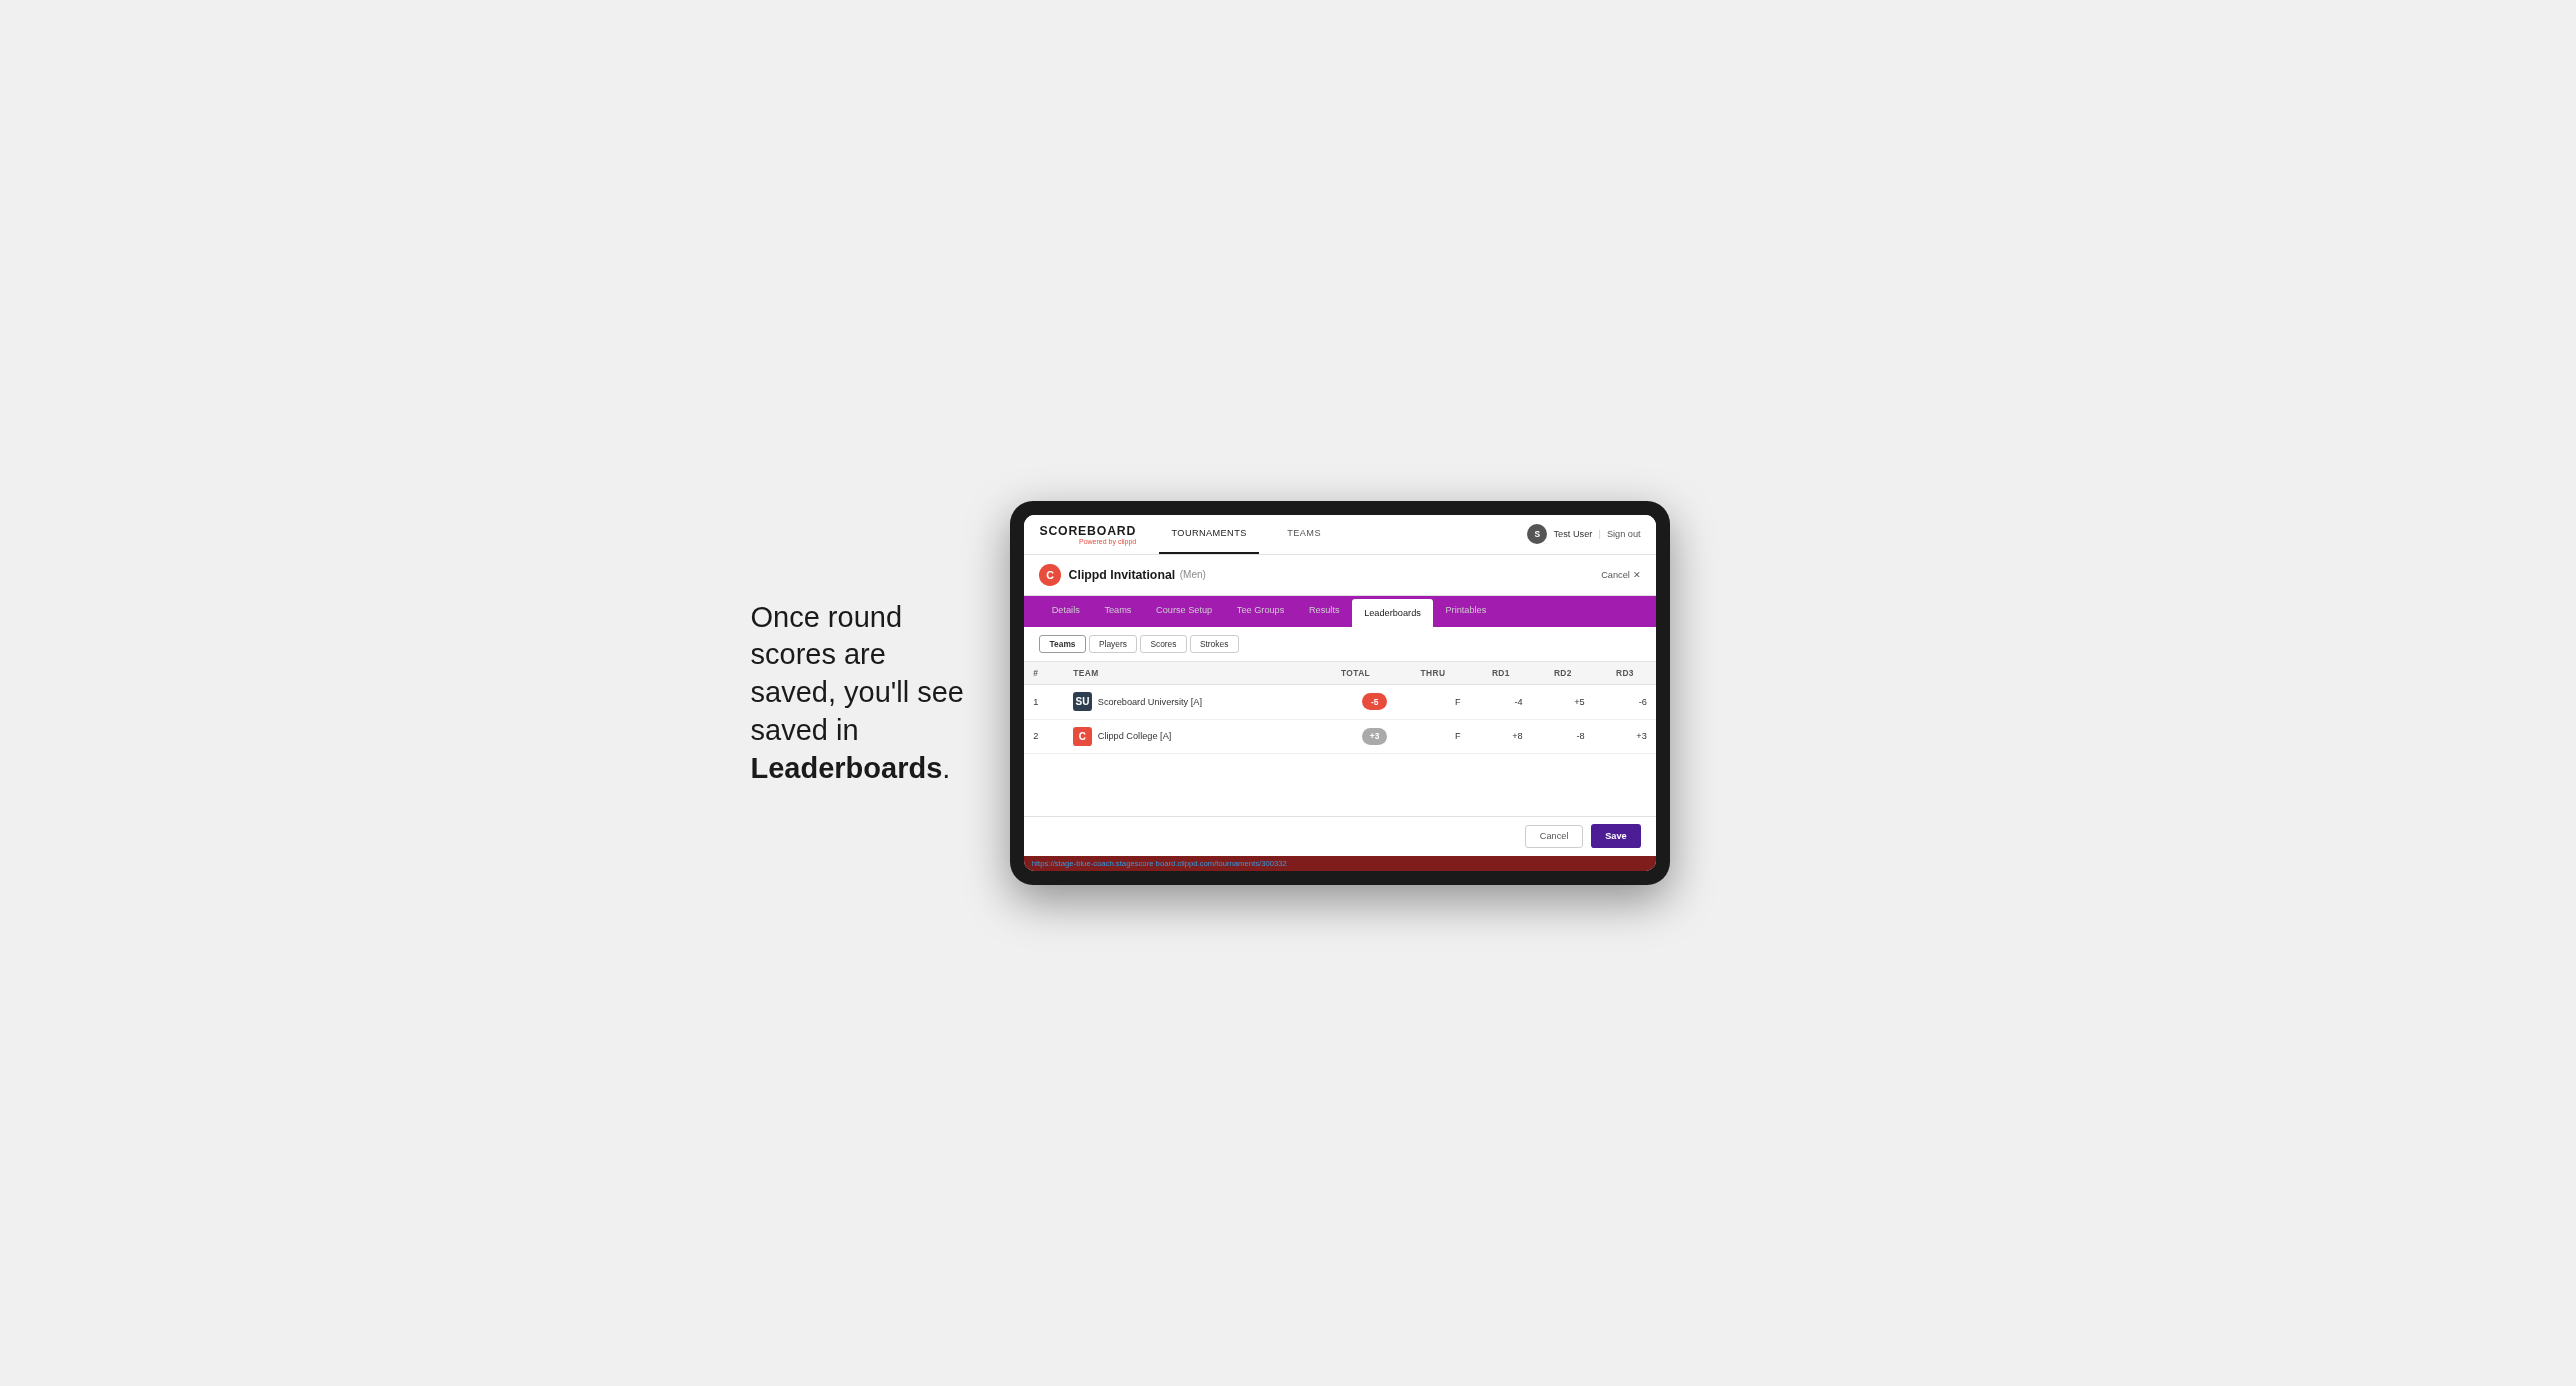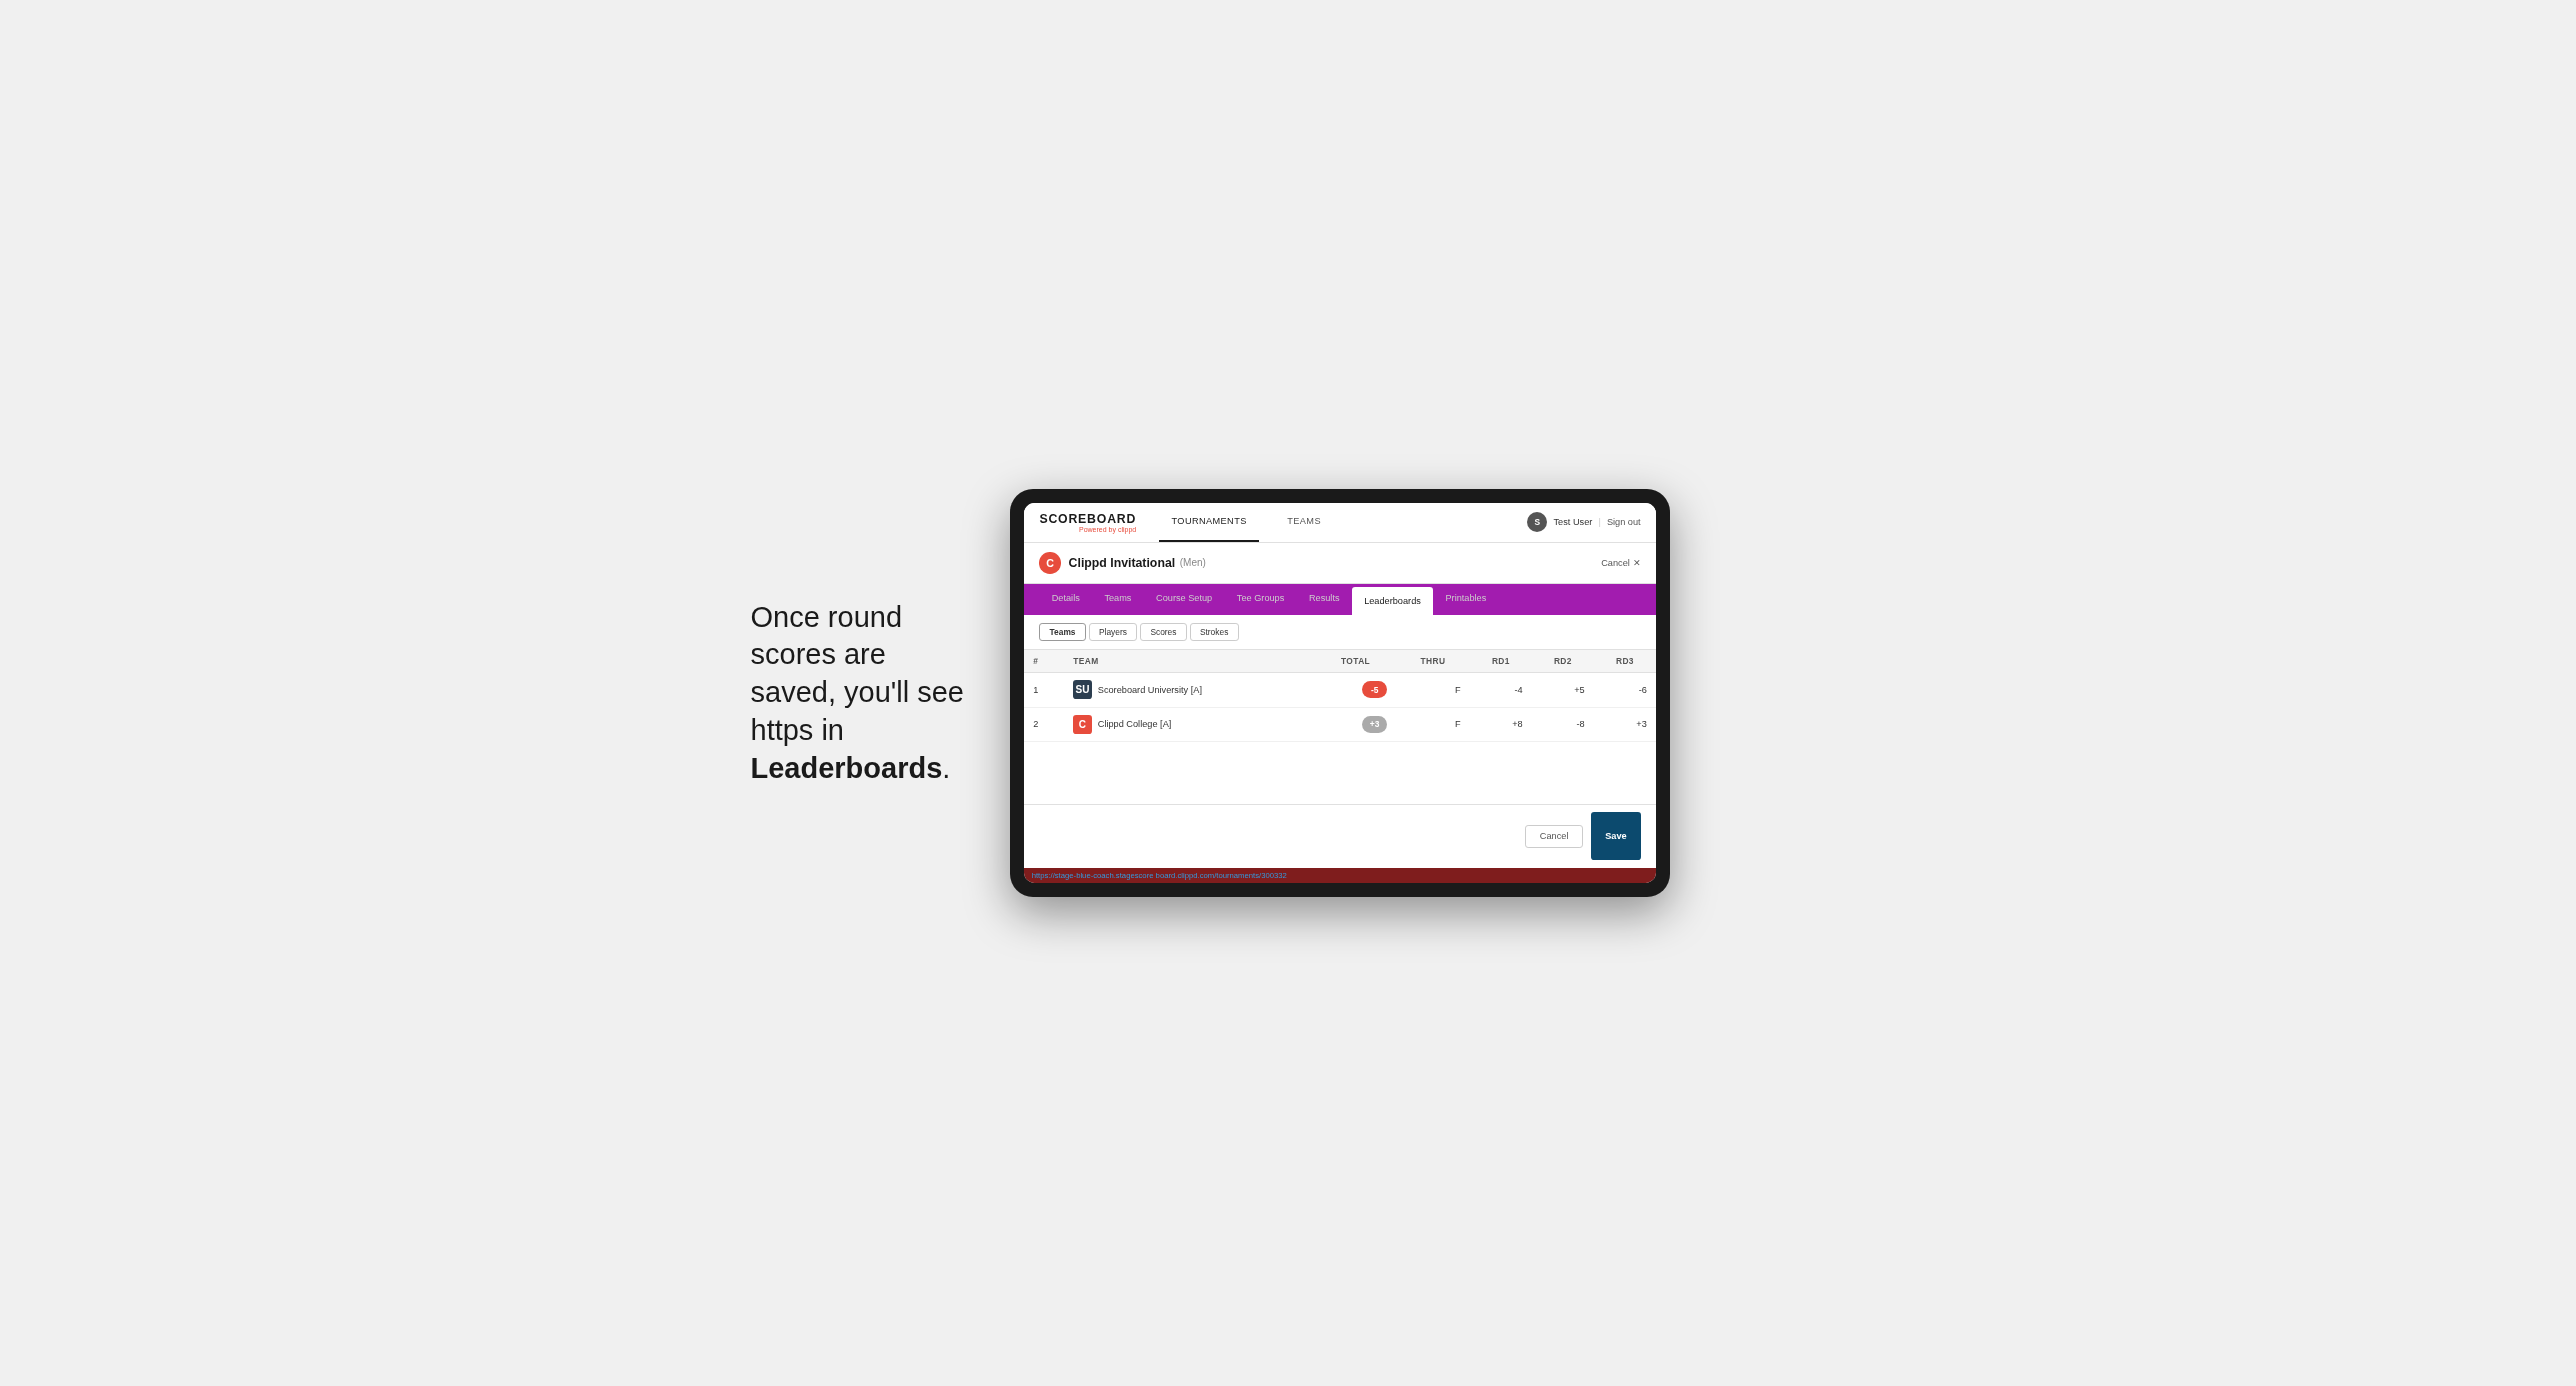--- a/index.html
+++ b/index.html
@@ -327,24 +327,24 @@
       padding: 5.4px 14px;
       font-size: 9.2px;
       color: #555;
       background: #fff;
       border: 0.8px solid #ccc;
       border-radius: 3.1px;
       cursor: pointer;
     }
 
     .btn-save {
-      padding: 19px 14px;
-      font-size: 9.2px;
-      color: #fff;
-      background: #0c4a6e;
+      padding: 7px 14px;
+      font-size: 9.2px;
+      color: #fff;
+      background: #4c1d95;
       border: none;
       border-radius: 3.1px;
       cursor: pointer;
       font-weight: 600;
     }
 
     
     .url-bar {
       background: #7f1d1d;
       padding: 3.1px 7.7px;
@@ -358,21 +358,21 @@
   </style>
 </head>
 <body>
 
 <div class="page-wrapper">
 
   <div class="description-text">
     <span>Once round</span><br>
     <span>scores are</span><br>
     <span>saved, you'll see</span><br>
-    <span>https in</span><br>
+    <span>saved in</span><br>
     <strong>Leaderboards</strong><span>.</span>
   </div>
 
   <div class="tablet-frame">
     <div class="tablet-screen">
 
       <div class="top-nav">
         <div class="logo-area">
           <span class="logo-text">SCOREBOARD</span>
           <span class="logo-subtitle">

